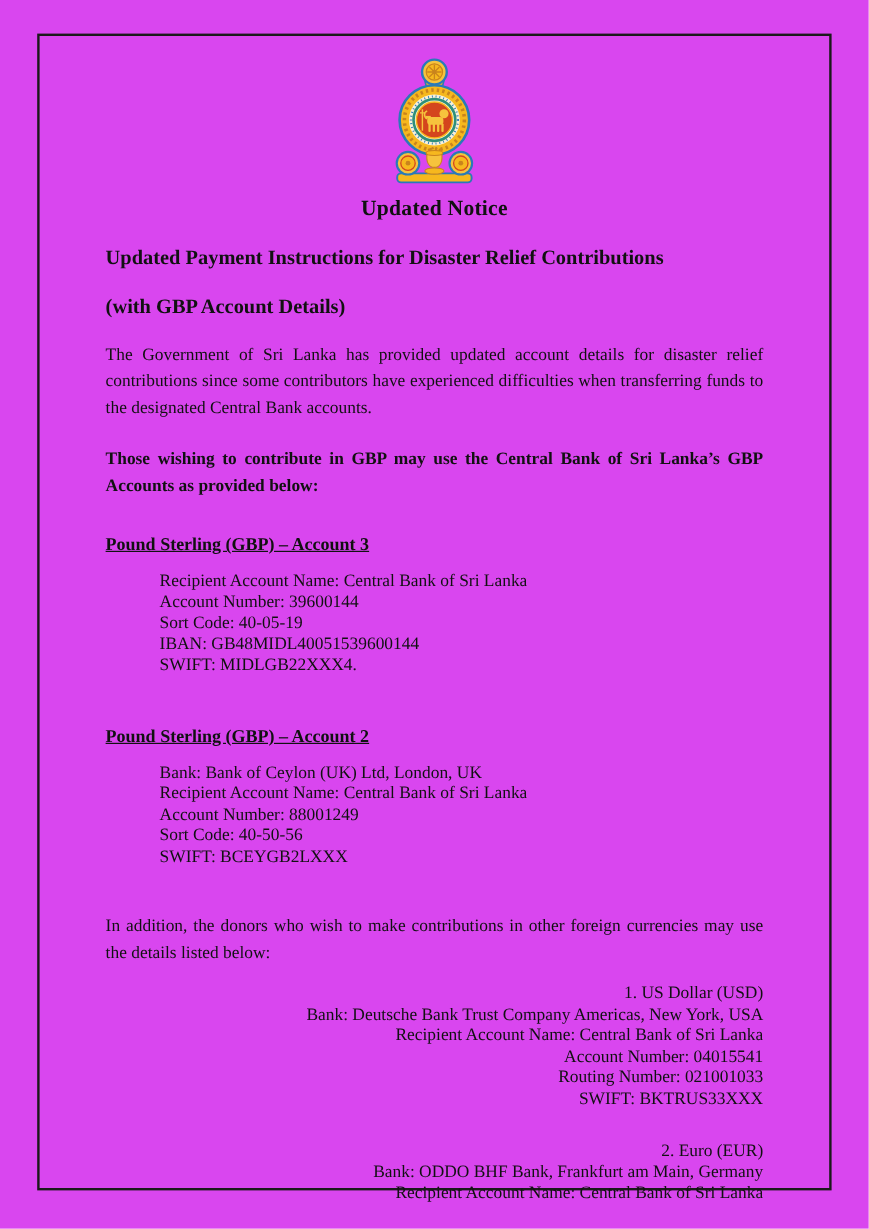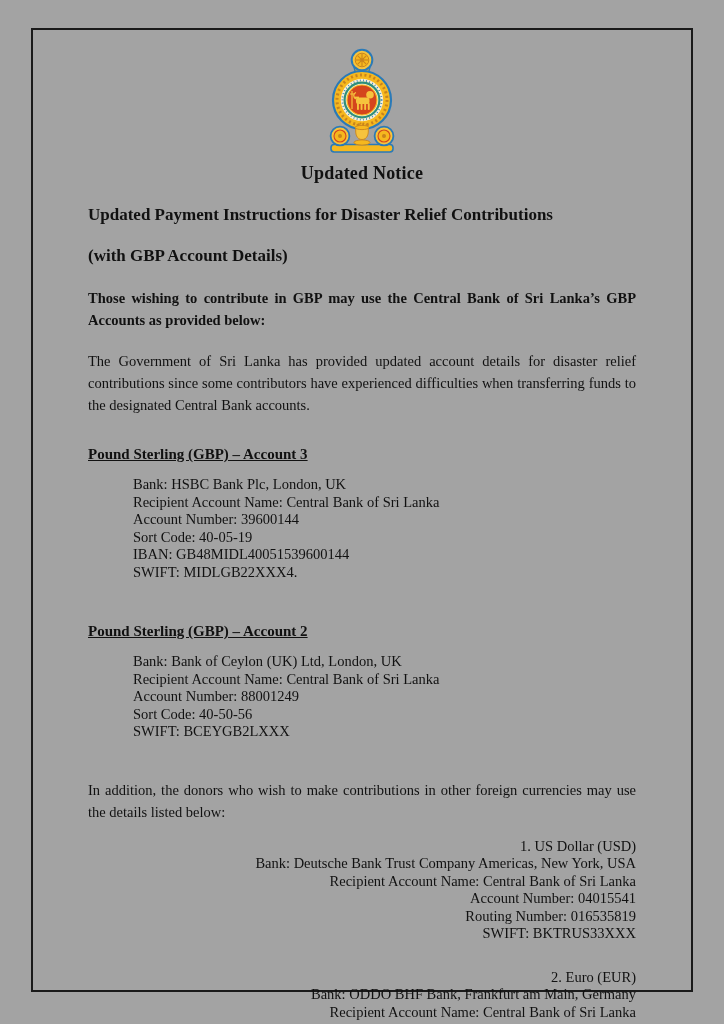--- a/index.html
+++ b/index.html
@@ -10,21 +10,21 @@
     --c-gold-light:#f6c33d;
     --c-gold-dark:#c9841c;
     --c-teal:#2e8f7a;
     --c-red:#d4451d;
     --c-cream:#f7f0d8;
   }
   html,body{margin:0;padding:0;background:#ffffff;}
   .page{
     position:relative;
     width:724px;height:1024px;
-    background:#a3a3a3;
+    background:#d946ef;
     font-family:"Liberation Serif","DejaVu Serif",serif;
     color:var(--ink);
     overflow:hidden;
   }
   .page-border{
     position:absolute;
     left:31px;top:28px;right:31px;bottom:32px;
     border:2.5px solid var(--border);
     pointer-events:none;
   }
@@ -131,26 +131,25 @@
           <circle cx="47.5" cy="75.6" r="1"></circle>
           <circle cx="50.5" cy="76.8" r="1"></circle>
         </g>
       </g>
     </svg>
 
     <h1 class="title">Updated Notice</h1>
     <h2 class="subtitle">Updated Payment Instructions for Disaster Relief Contributions</h2>
     <h2 class="subtitle">(with GBP Account Details)</h2>
 
+    <p class="body-par">The Government of Sri Lanka has provided updated account details for disaster relief contributions since some contributors have experienced difficulties when transferring funds to the designated Central Bank accounts.</p>
     <p class="body-par bold">Those wishing to contribute in GBP may use the Central Bank of Sri Lanka’s GBP Accounts as provided below:</p>
-    <p class="body-par">The Government of Sri Lanka has provided updated account details for disaster relief contributions since some contributors have experienced difficulties when transferring funds to the designated Central Bank accounts.</p>
 
     <h3 class="acct-head">Pound Sterling (GBP) – Account 3</h3>
     <div class="acct-details">
-      <div>Bank: HSBC Bank Plc, London, UK</div>
       <div>Recipient Account Name: Central Bank of Sri Lanka</div>
       <div>Account Number: 39600144</div>
       <div>Sort Code: 40-05-19</div>
       <div>IBAN: GB48MIDL40051539600144</div>
       <div>SWIFT: MIDLGB22XXX4.</div>
     </div>
 
     <h3 class="acct-head second">Pound Sterling (GBP) – Account 2</h3>
     <div class="acct-details">
       <div>Bank: Bank of Ceylon (UK) Ltd, London, UK</div>
@@ -160,21 +159,21 @@
       <div>SWIFT: BCEYGB2LXXX</div>
     </div>
 
     <p class="body-par" style="margin-top:38px">In addition, the donors who wish to make contributions in other foreign currencies may use the details listed below:</p>
 
     <div class="currency-block">
       <div>1. US Dollar (USD)</div>
       <div>Bank: Deutsche Bank Trust Company Americas, New York, USA</div>
       <div>Recipient Account Name: Central Bank of Sri Lanka</div>
       <div>Account Number: 04015541</div>
-      <div>Routing Number: 016535819</div>
+      <div>Routing Number: 021001033</div>
       <div>SWIFT: BKTRUS33XXX</div>
     </div>
 
     <div class="currency-block second">
       <div>2. Euro (EUR)</div>
       <div>Bank: ODDO BHF Bank, Frankfurt am Main, Germany</div>
       <div>Recipient Account Name: Central Bank of Sri Lanka</div>
 
     </div>
 

